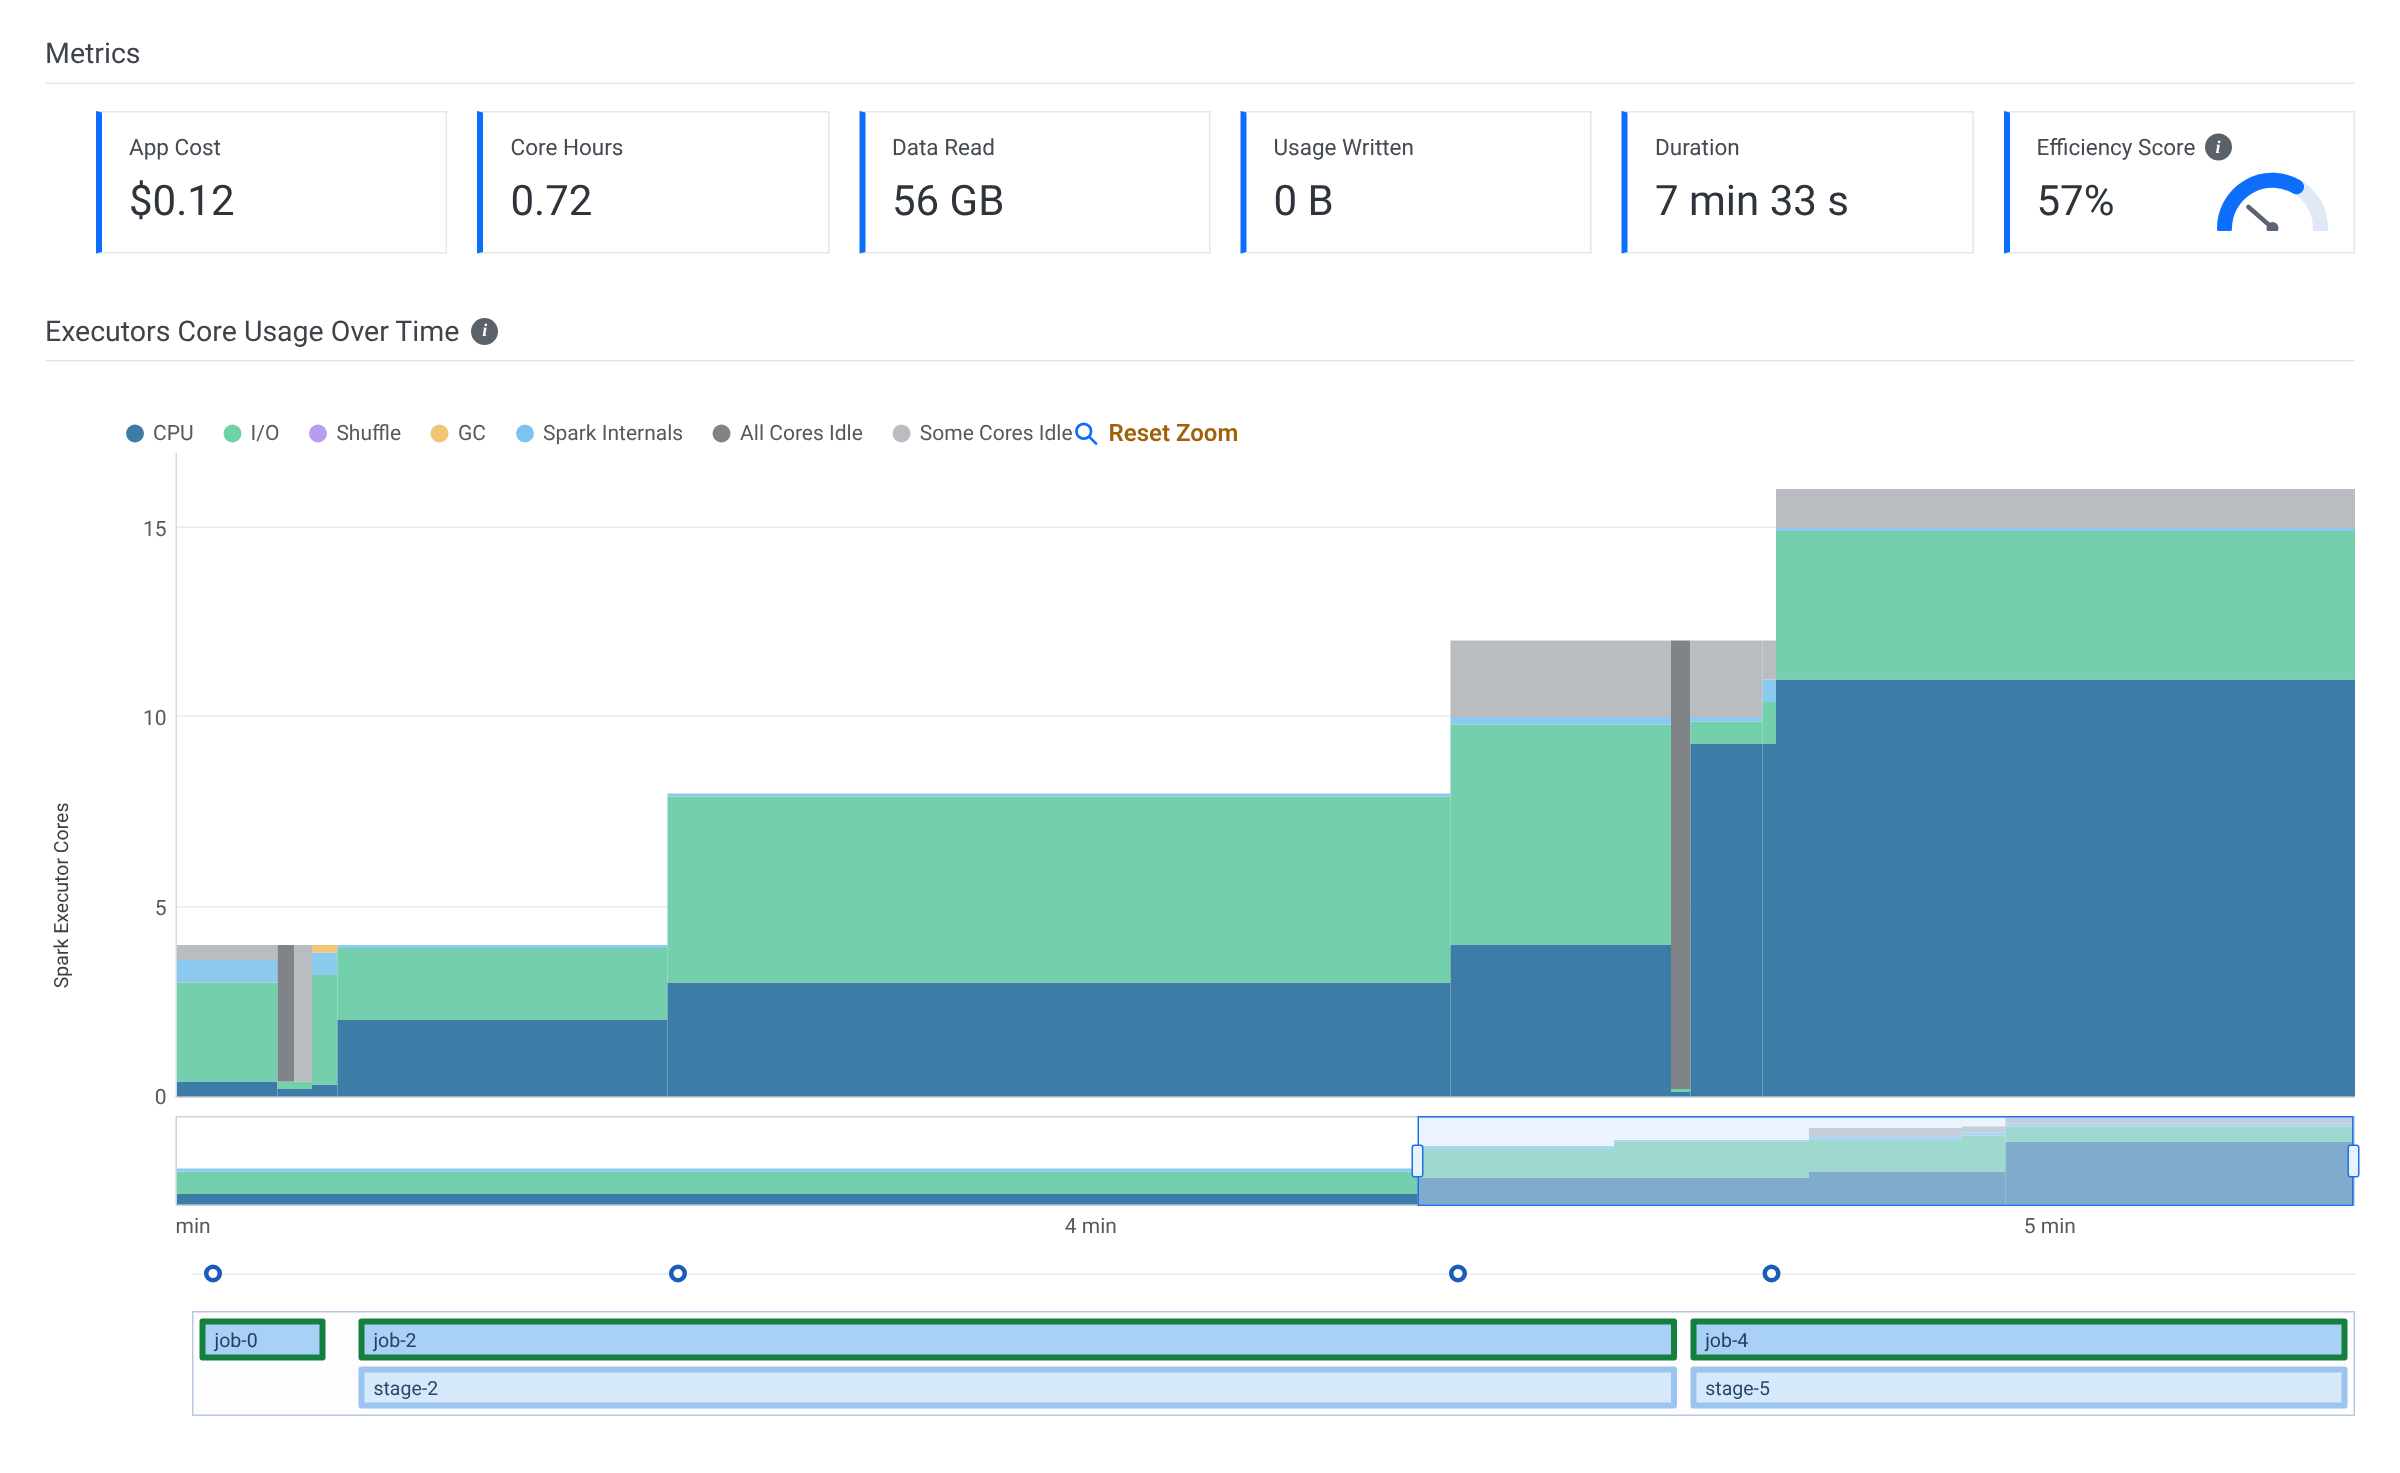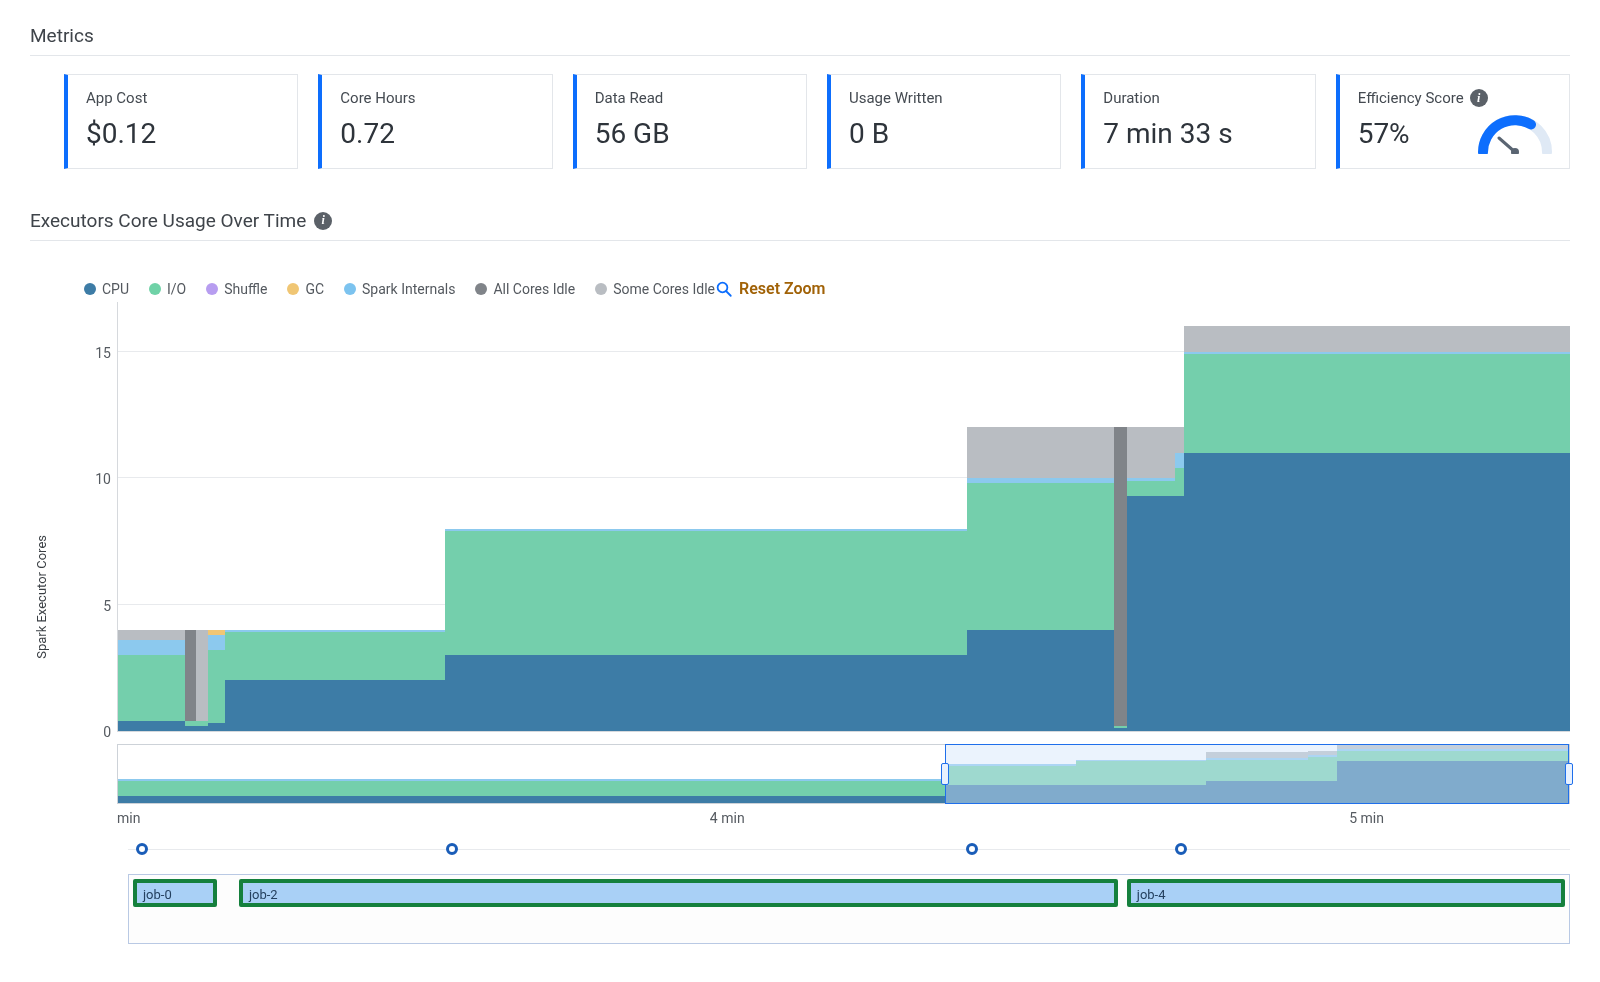--- a/index.html
+++ b/index.html
@@ -263,17 +263,21 @@
           <div class="ring" style="left: 58.5%;"></div>
           <div class="ring" style="left: 73%;"></div>
         </div>
 
       <div class="gantt">
         <div class="row" id="jobrow">
             <div class="bar" style="left: 0%; width: 5.9%;">job-0</div>
             <div class="bar" style="left: 7.4%; width: 61.4%;">job-2</div>
             <div class="bar" style="left: 69.4%; width: 30.6%;">job-4</div>
           </div>
+        <div class="row" id="stagerow">
+            <div class="bar stage" style="left: 7.4%; width: 61.4%;">stage-2</div>
+            <div class="bar stage" style="left: 69.4%; width: 30.6%;">stage-5</div>
+          </div>
       </div>
     </div>
 
   </div>
 </div>
 
 </body></html>

